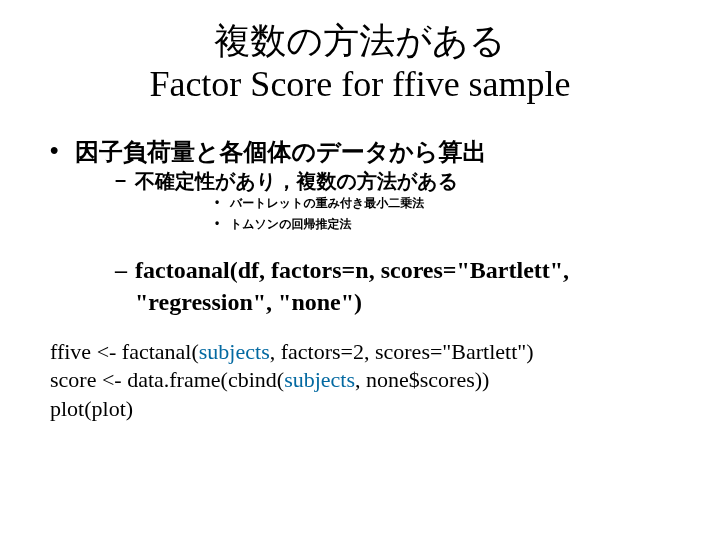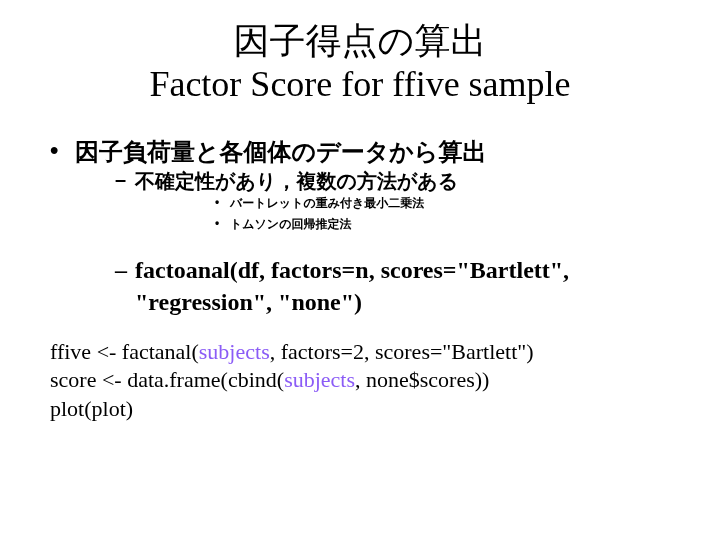--- a/index.html
+++ b/index.html
@@ -81,28 +81,28 @@
     .code-block {
       font-family: "Times New Roman", serif;
       font-size: 22px;
       line-height: 1.3;
       margin-top: 10px;
     }
     .code-line {
       display: block;
     }
     .var-subjects {
-      color: #8b5cf6;
+      color: #0369a1;
     }
   </style>
 </head>
 <body>
 
 <div class="title">
-  <span class="title-line">因子得点の算出</span>
+  <span class="title-line">複数の方法がある</span>
   <span class="title-line">Factor Score for ffive sample</span>
 </div>
 
 <ul class="bullet-list">
   <li class="bullet-1">
     <span>因子負荷量と各個体のデータから算出</span>
     <ul class="bullet-list">
       <li class="bullet-2 jp">
         <span>不確定性があり，複数の方法がある</span>
         <ul class="bullet-list">

